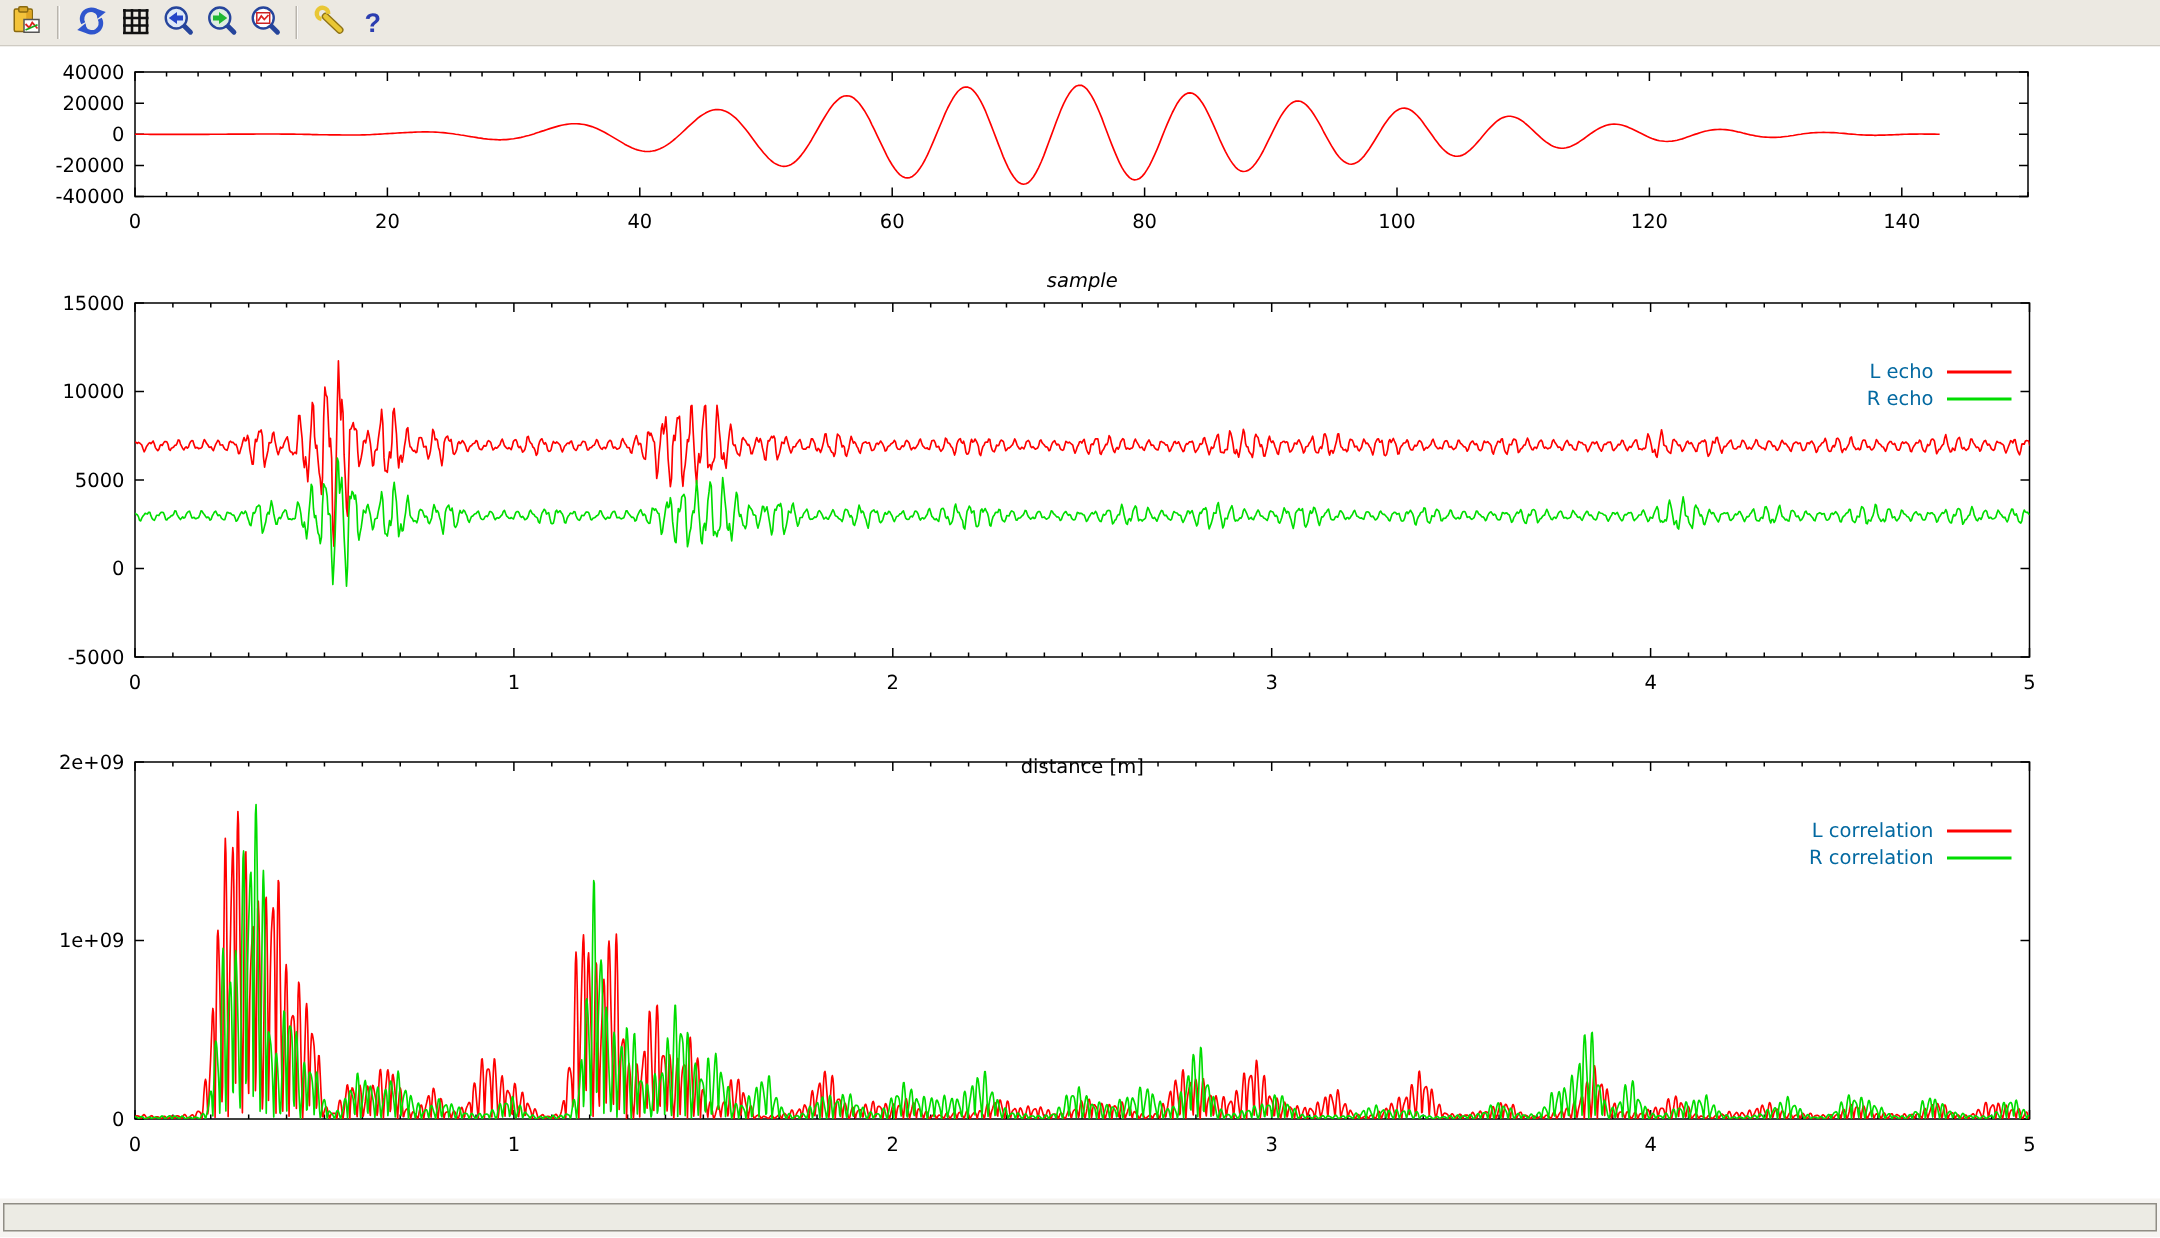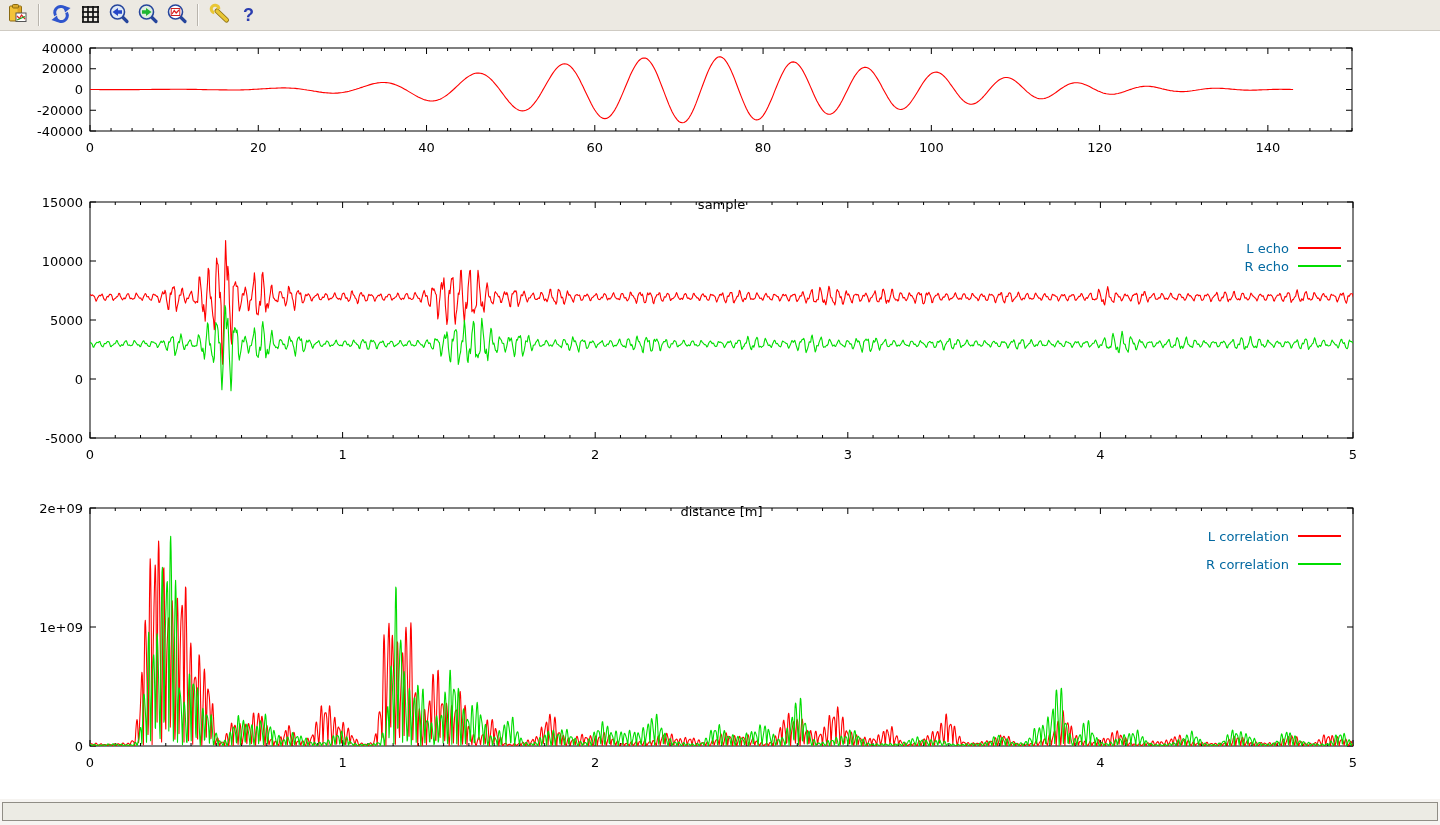--- a/index.html
+++ b/index.html
@@ -13,24 +13,24 @@
         background:transparent;border:none;padding:0;margin:0 1px;cursor:pointer;}
   .tsep{width:1px;height:22px;background:#b9b5ad;border-right:1px solid #fbfaf7;margin:0 6px;}
   .help-q{font-weight:bold;font-size:18px;color:#2b3db0;line-height:22px;}
 
   
   #canvas{position:absolute;left:0;top:31px;width:1440px;height:768px;background:#ffffff;}
   #plots{position:absolute;left:0;top:0;}
   .tick{font-size:13px;fill:#000000;font-family:"DejaVu Sans","Liberation Sans",sans-serif;}
 
   .xlabel{position:absolute;left:90px;width:1263px;text-align:center;font-size:13px;color:#000;}
-  #xlabel1{top:166px;} #xlabel2{top:473px;} #xlabel3{top:780px;}
+  #xlabel1{top:149px;font-style:italic;} #xlabel2{top:473px;} #xlabel3{top:780px;}
 
   .legend{position:absolute;right:99px;display:flex;flex-direction:column;align-items:flex-end;}
-  #legend2{top:208px;} #legend3{top:496px;gap:10px;}
+  #legend2{top:208px;} #legend3{top:514px;}
   .lrow{display:flex;align-items:center;gap:9px;height:18px;font-size:13px;color:#0369a1;}
   .lline{width:43px;height:2px;display:inline-block;}
 
   
   #statusbar{position:absolute;left:0;bottom:0;width:1440px;height:26px;background:#f6f4f1;box-sizing:border-box;}
   #statusbar-inner{position:absolute;left:2px;right:2px;top:3px;bottom:4px;background:#ecebe4;
                    border:1px solid #908d85;font-size:12px;color:#333;line-height:17px;padding-left:6px;}
 </style>
 </head>
 <body>

